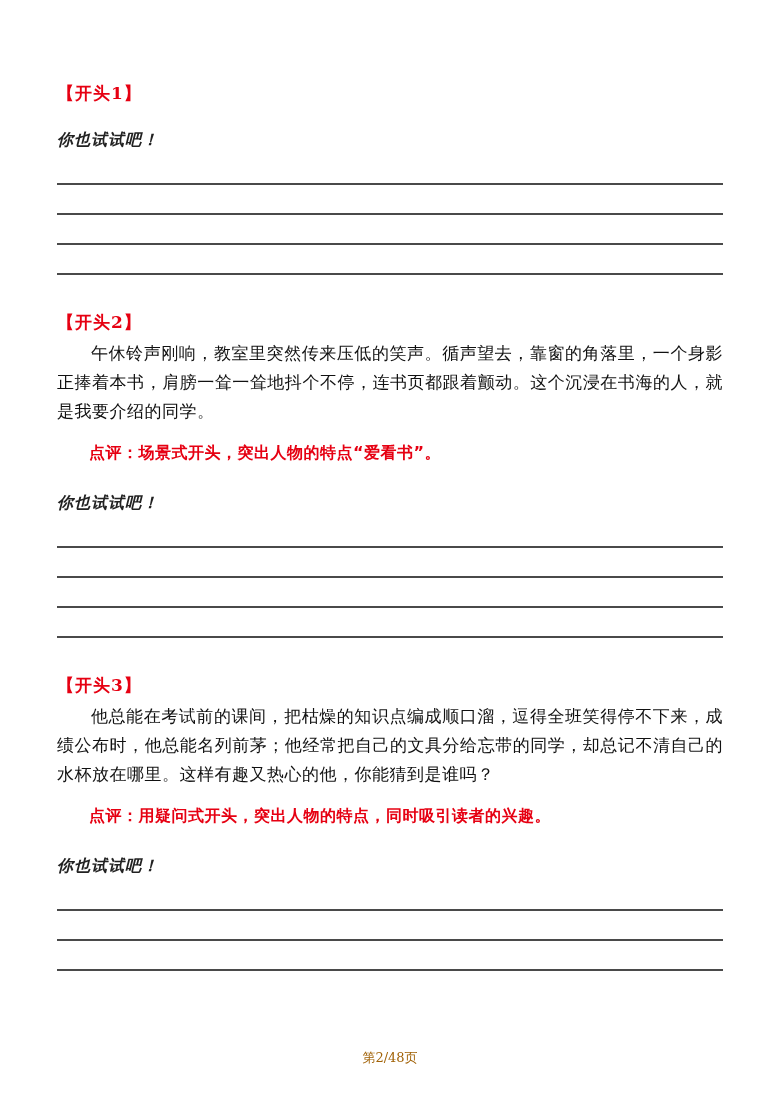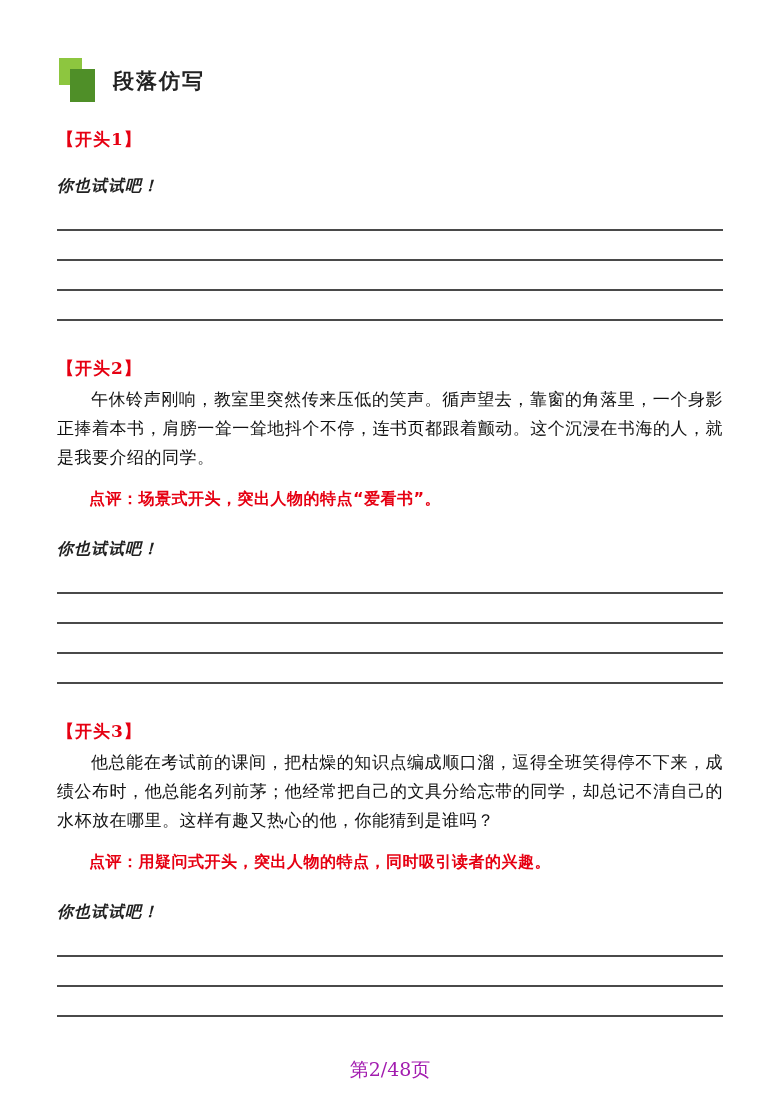--- a/index.html
+++ b/index.html
@@ -100,40 +100,33 @@
   .answer-lines { margin-top: 4px; }
   .write-line {
     height: 28px;
     border-bottom: 2px solid #4a4a4a;
   }
 
   
   .page-footer {
     position: absolute;
     left: 0;
-    bottom: 20px;
+    bottom: 36px;
     width: 100%;
     text-align: center;
     font-family: "DejaVu Serif", "Liberation Serif", serif;
-    font-size: 19px;
-    color: #a21caf;
+    font-size: 13px;
+    color: #a16207;
   }
 </style>
 </head>
 <body>
 
 <div class="page">
 
-  <div class="doc-header">
-    <div class="pages-icon">
-      <div class="sq-back"></div>
-      <div class="sq-front"></div>
-    </div>
-    <div class="doc-title">段落仿写</div>
-  </div>
 
   <div>
   <div class="section">
     <div class="section-heading">【开头1】</div>
     <div class="try-prompt">你也试试吧！</div>
     <div class="answer-lines">
           <div class="write-line"></div>
           <div class="write-line"></div>
           <div class="write-line"></div>
           <div class="write-line"></div>

